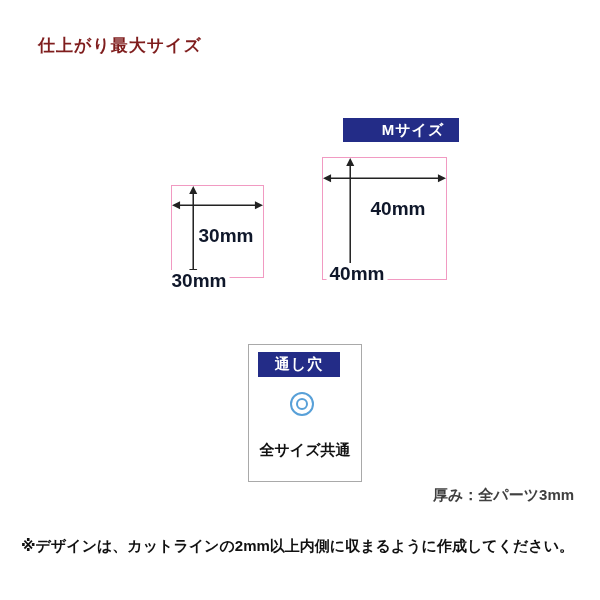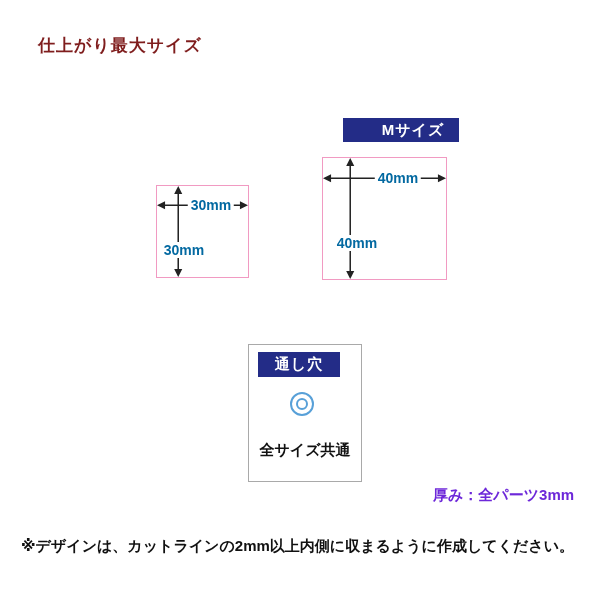--- a/index.html
+++ b/index.html
@@ -15,43 +15,43 @@
   }
   .badge{
     position:absolute;background:#232c87;color:#ffffff;
     font-size:15px;font-weight:bold;letter-spacing:1px;
     display:flex;align-items:center;justify-content:center;white-space:nowrap;
   }
   .badge-s{left:158px;top:149px;width:82px;height:23px;}
   .badge-m{left:343px;top:118px;width:92px;height:24px;padding-left:24px;}
   .badge-hole{left:258px;top:352px;width:82px;height:25px;}
   .square{position:absolute;border:1.5px solid #f19ac2;box-sizing:border-box;background:#fff;}
-  .square-s{left:156px;top:185px;width:93px;height:93px;}
+  .square-s{left:171px;top:185px;width:93px;height:93px;}
   .square-m{left:322px;top:157px;width:125px;height:123px;}
   .dims{position:absolute;left:0;top:0;width:100%;height:100%;}
   .dims line{stroke:#222;stroke-width:1.5;}
   .dims polygon{fill:#222;}
   .dim-label{
     position:absolute;transform:translate(-50%,-50%);
     background:#ffffff;padding:0 3px;
-    font-size:14px;font-weight:bold;color:#0369a1;white-space:nowrap;
+    font-size:19px;font-weight:bold;color:#0f172a;white-space:nowrap;margin-top:31px;
   }
   .hole-box{
     position:absolute;left:248px;top:344px;width:114px;height:138px;
     border:1px solid #a9a9a9;box-sizing:border-box;background:#fff;
   }
   .hole-icon{position:absolute;left:40px;top:46px;}
   .hole-icon circle{stroke:#58a0d8;fill:none;stroke-width:2;}
   .hole-caption{
     position:absolute;left:50%;top:96px;transform:translateX(-50%);
     font-size:15px;font-weight:bold;color:#111;white-space:nowrap;
   }
   .thickness{
     position:absolute;left:433px;top:486px;
-    font-size:15px;font-weight:bold;color:#6d28d9;white-space:nowrap;
+    font-size:15px;font-weight:bold;color:#404040;white-space:nowrap;
   }
   .notes{
     position:absolute;left:21px;top:534px;
     font-size:15px;font-weight:bold;color:#111;line-height:24px;
   }
   .note-line{white-space:nowrap;}
 </style>
 </head>
 <body>
 

